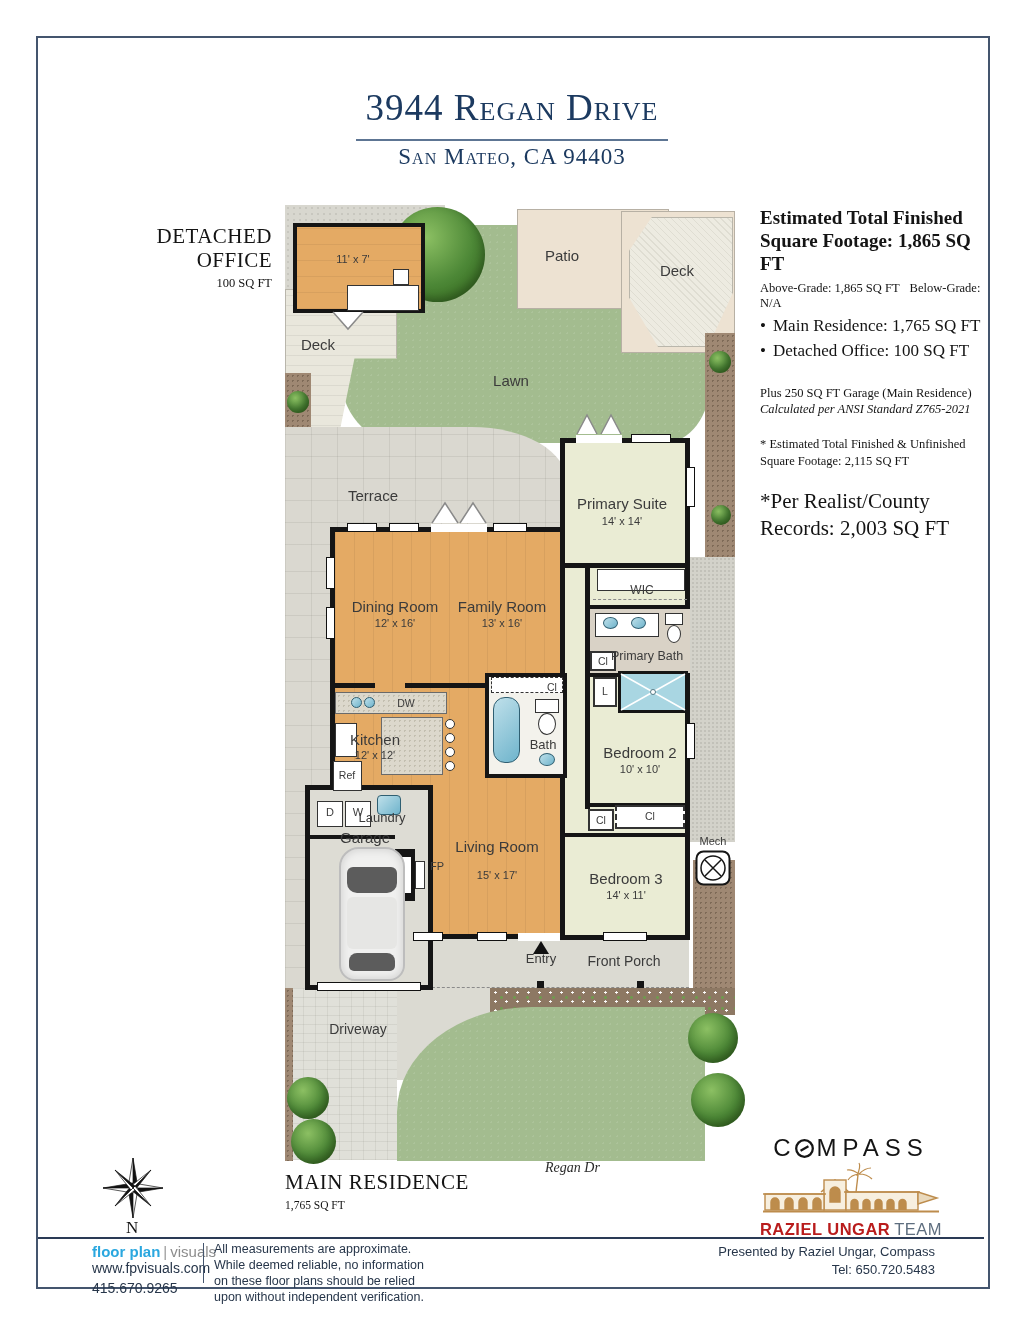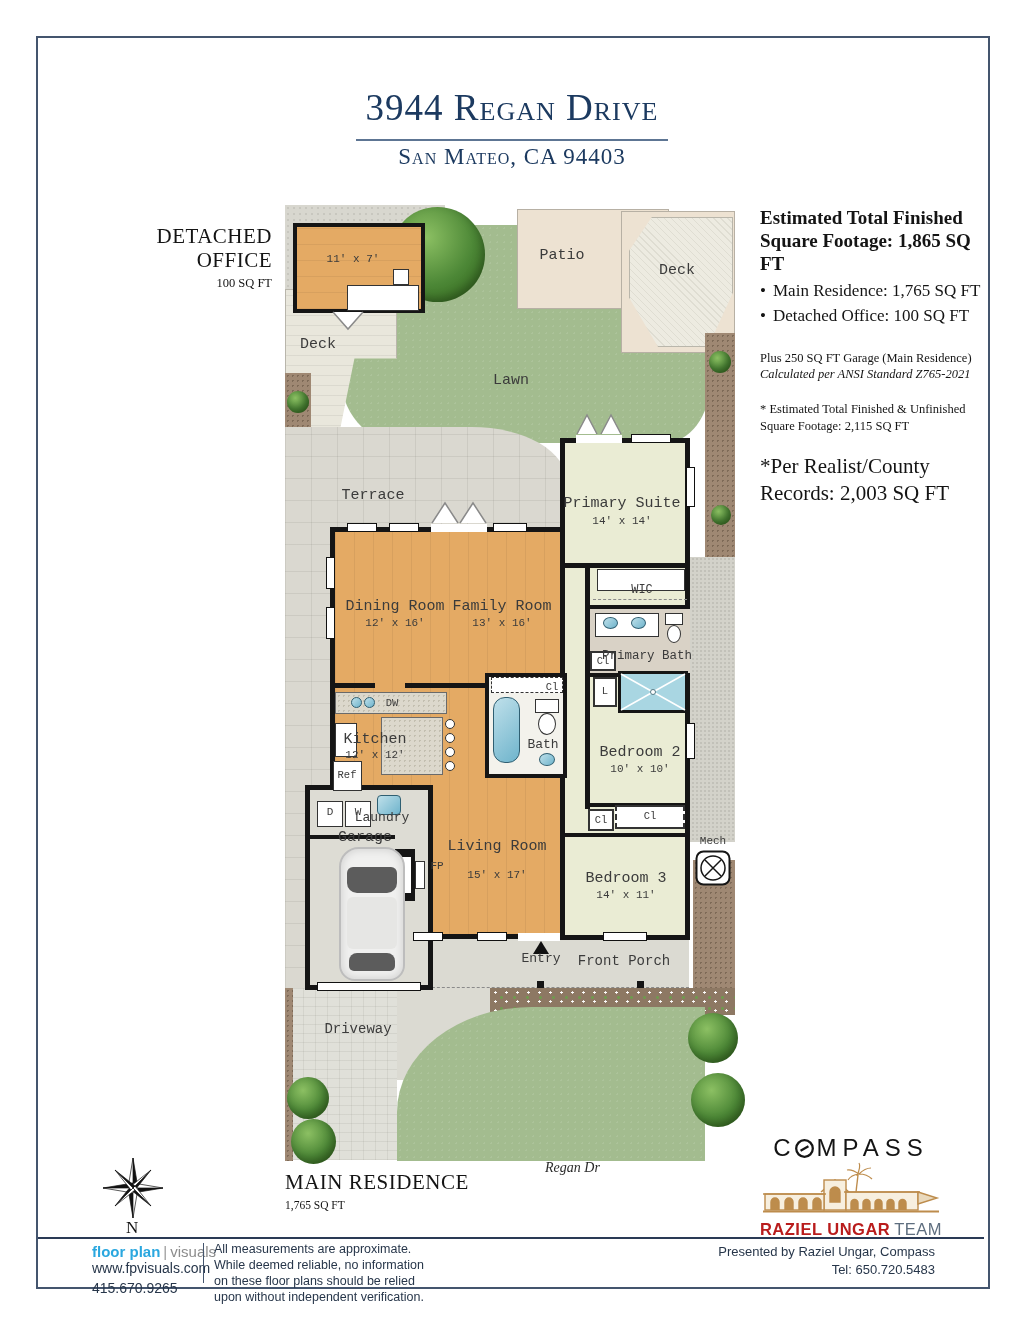--- a/index.html
+++ b/index.html
@@ -46,21 +46,21 @@
   .fp .logo .v{color:#8c8c8c;}
   .fp .url{margin-top:0;}
   .fp .ph{margin-top:4px;}
   .vdiv{left:203px;top:1243px;height:40px;border-left:1px solid #44556e;}
   .disc{left:214px;top:1241px;font-size:12.5px;line-height:1.28;}
   .pres{left:600px;top:1243px;width:335px;text-align:right;font-size:13px;line-height:1.35;}
   
   .rose{left:98px;top:1156px;width:70px;text-align:center;}
   .rose .n{font-size:17px;color:#141414;margin-top:-6px;margin-left:28px;text-align:left;}
   
-  .plan{left:285px;top:205px;width:540px;height:960px;font-family:Liberation Mono, monospace;}
+  .plan{left:285px;top:205px;width:540px;height:960px;font-family:Liberation Sans, sans-serif;}
   .plan *{position:absolute;box-sizing:border-box;}
   .lbl{transform:translateX(-50%);color:#3b3b3b;white-space:nowrap;text-align:center;font-size:15px;}
   .dim{transform:translateX(-50%);color:#3b3b3b;white-space:nowrap;font-size:11px;}
   .sm{font-size:10.5px;}
   .concrete{background:#d8d7cf;background-image:radial-gradient(#c8c7bf 1px,transparent 1px);background-size:6px 6px;}
   .gravel{background:#d3d2ca;background-image:radial-gradient(#c2c1b9 1px,transparent 1px);background-size:4px 4px;}
   .lawn{background:#a3bc8f;background-image:radial-gradient(rgba(255,255,255,.10) 1px,transparent 1px);background-size:7px 7px;}
   .terr{background:#dad8d0;background-image:repeating-linear-gradient(0deg,rgba(110,110,100,.13) 0 1px,transparent 1px 22px),repeating-linear-gradient(90deg,rgba(110,110,100,.13) 0 1px,transparent 1px 26px);}
   .deckb{background:#e9e7dc;background-image:repeating-linear-gradient(0deg,rgba(0,0,0,.06) 0 1px,transparent 1px 10px);border:1px solid #b9b6ab;}
   .hatch{background:repeating-linear-gradient(45deg,#edebe1 0 4px,#dfddd2 4px 5px);border:1px solid #b9b6ab;}
@@ -86,20 +86,23 @@
 
 <div class="abs frame"></div>
 
 <div class="abs title">3944 Regan Drive</div>
 <div class="abs title-rule"></div>
 <div class="abs subtitle">San Mateo, CA 94403</div>
 
 <div class="abs panel">
   <div class="h">Estimated Total Finished</div>
   <div class="h">Square Footage: 1,865 SQ FT</div>
+  <div class="grades">
+    <span>Above-Grade: 1,865 SQ FT</span><span>Below-Grade: N/A</span>
+  </div>
   <div class="bullet">Main Residence: 1,765 SQ FT</div>
   <div class="bullet">Detached Office: 100 SQ FT</div>
   <div class="note">Plus 250 SQ FT Garage (Main Residence)</div>
   <div class="note-it">Calculated per ANSI Standard Z765-2021</div>
   <div class="note2">
     <div>* Estimated Total Finished &amp; Unfinished</div>
     <div>Square Footage: 2,115 SQ FT</div>
   </div>
   <div class="county">
     <div>*Per Realist/County</div>
@@ -260,21 +263,21 @@
   <div class="lbl" style="left:337px;top:290px;">Primary Suite</div>
   <div class="dim" style="left:337px;top:310px;">14' x 14'</div>
   <div class="lbl" style="left:357px;top:378px;font-size:12px;">WIC</div>
   <div class="lbl" style="left:362px;top:444px;font-size:12.5px;">Primary Bath</div>
   <div class="lbl" style="left:110px;top:393px;">Dining Room</div>
   <div class="dim" style="left:110px;top:412px;">12' x 16'</div>
   <div class="lbl" style="left:217px;top:393px;">Family Room</div>
   <div class="dim" style="left:217px;top:412px;">13' x 16'</div>
   <div class="lbl" style="left:90px;top:526px;">Kitchen</div>
   <div class="dim" style="left:90px;top:544px;">12' x 12'</div>
-  <div class="dim sm" style="left:107px;top:492px;">DW</div>
+  <div class="dim sm" style="left:121px;top:492px;">DW</div>
   <div class="dim sm" style="left:62px;top:564px;">Ref</div>
   <div class="lbl" style="left:258px;top:532px;font-size:13px;">Bath</div>
   <div class="lbl" style="left:355px;top:539px;">Bedroom 2</div>
   <div class="dim" style="left:355px;top:558px;">10' x 10'</div>
   <div class="lbl" style="left:97px;top:605px;font-size:13px;">Laundry</div>
   <div class="dim" style="left:45px;top:601px;">D</div>
   <div class="dim" style="left:73px;top:601px;">W</div>
   <div class="lbl" style="left:80px;top:624px;text-align:center;">Garage</div>
   <div class="dim" style="left:152px;top:655px;">FP</div>
   <div class="lbl" style="left:212px;top:633px;">Living Room</div>

